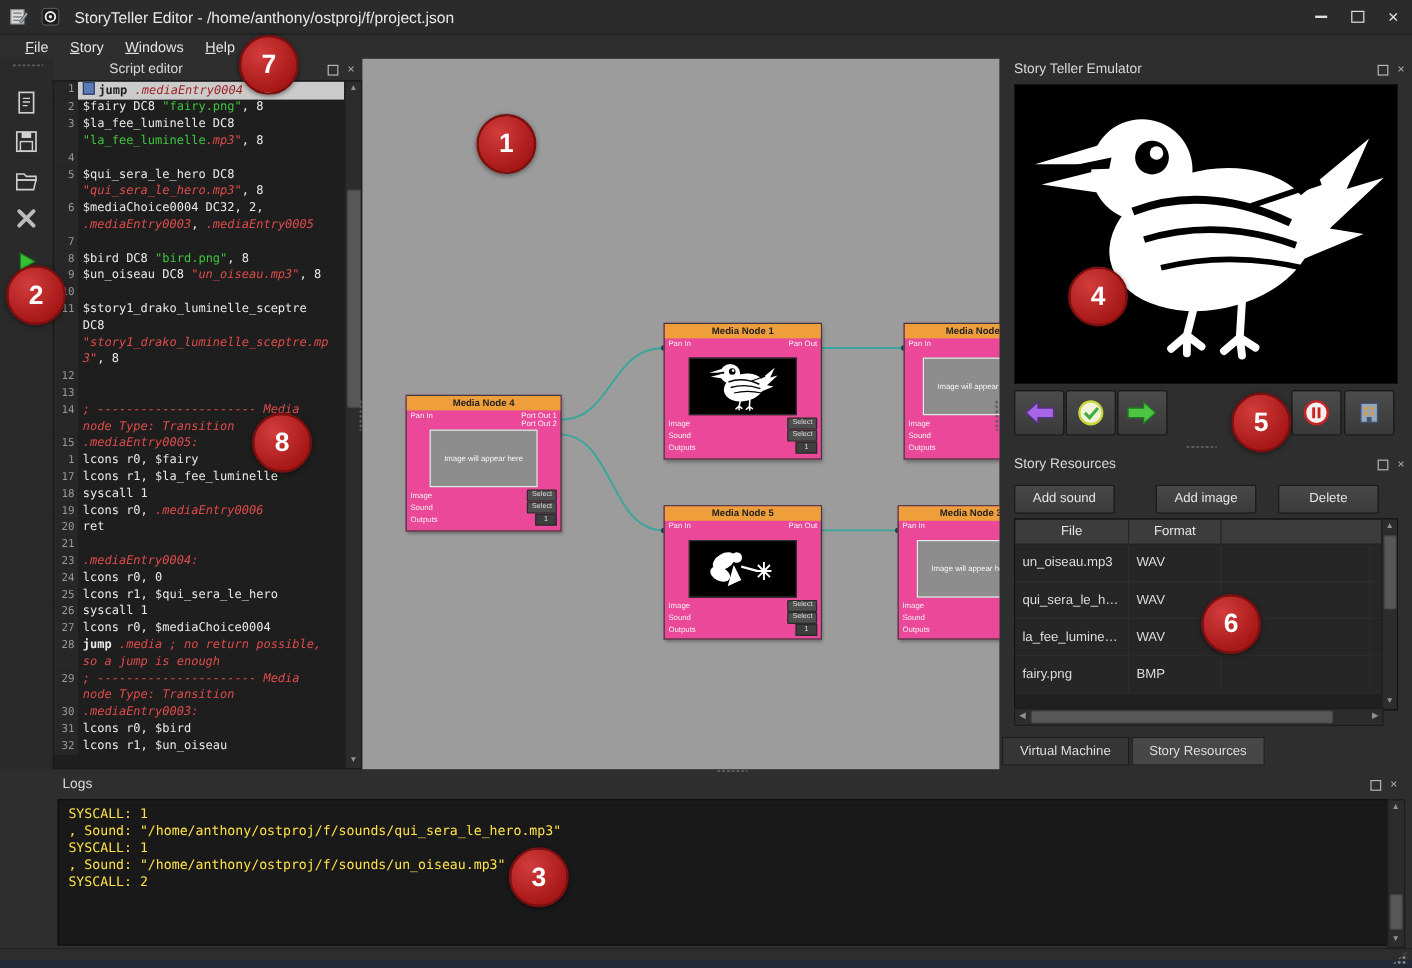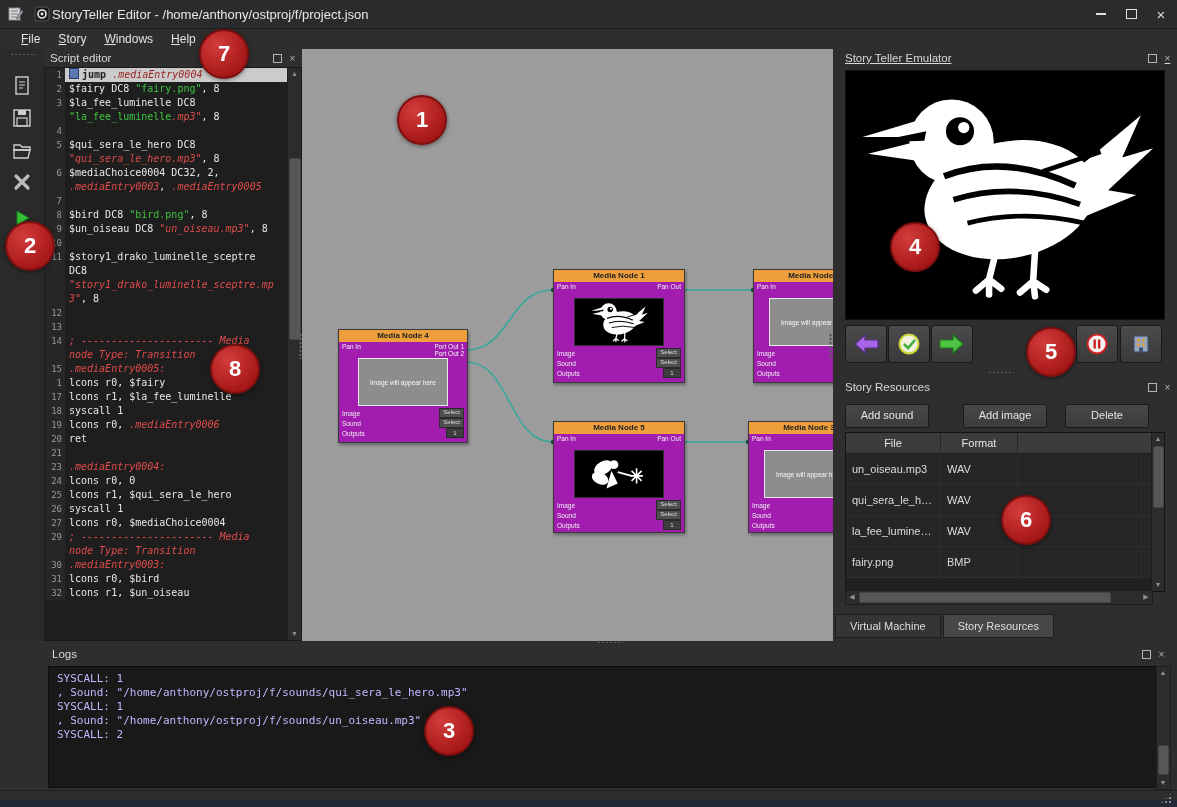--- a/index.html
+++ b/index.html
@@ -2,58 +2,58 @@
 <html><head>
 <meta charset="utf-8">
 <style>
   html,body{margin:0;padding:0;background:#1a1a1a;}
   .app{position:relative;width:1177px;height:807px;background:#2e2e2e;overflow:hidden;
        font-family:"Liberation Sans","DejaVu Sans",sans-serif;color:#d6d6d6;}
   
   .titlebar{position:absolute;left:0;top:0;width:1177px;height:28px;background:#2b2b2b;
             border-bottom:1px solid #1d1d1d;display:flex;align-items:center;}
   .app-icon{width:20px;height:20px;margin-left:6px;display:flex;align-items:center;justify-content:center;}
-  .title-text{font-size:13px;color:#e8e8e8;}
+  .title-text{margin-left:10px;font-size:13px;color:#e8e8e8;}
   .win-btns{position:absolute;right:4px;top:0;height:28px;display:flex;align-items:center;gap:6px;}
   .win-btn{width:24px;height:20px;display:flex;align-items:center;justify-content:center;color:#e0e0e0;font-size:14px;}
   .glyph-min{width:10px;height:0;border-bottom:2px solid #e0e0e0;}
   .glyph-max{width:9px;height:8px;border:1.5px solid #e0e0e0;}
   
   .menubar{position:absolute;left:0;top:29px;width:1177px;height:20px;background:#2e2e2e;
            display:flex;align-items:center;padding-left:12px;gap:0;}
   .menu-item{font-size:12px;color:#e2e2e2;padding:1px 9px;}
   
   .toolbar{position:absolute;left:0;top:49px;width:44px;height:592px;background:#2a2a2a;border-right:1px solid #242424;}
   .tb-btn{position:absolute;left:9px;width:26px;height:26px;display:flex;align-items:center;justify-content:center;}
   
   .dock-header{height:18px;display:flex;align-items:center;font-size:11.5px;color:#d8d8d8;}
   .dk-icons{margin-left:auto;display:flex;gap:4px;margin-right:4px;}
   .dk-btn{width:11px;height:11px;display:flex;align-items:center;justify-content:center;color:#b5b5b5;font-size:10px;}
   .dk-float{width:7px;height:7px;border:1px solid #b5b5b5;}
   
   .script-dock{position:absolute;left:44px;top:49px;width:258px;height:592px;background:#2e2e2e;display:flex;flex-direction:column;}
-  .script-dock .dock-header{padding-left:6px;flex:none;}
+  .script-dock .dock-header{padding-left:6px;flex:none;margin-left:41px;}
   .script-body{flex:1;display:flex;border:1px solid #1a1a1a;overflow:hidden;background:#1e1e1e;}
   .code-col{flex:1;min-width:0;overflow:hidden;}
   .code-line{display:flex;min-height:14px;line-height:14px;font-family:"DejaVu Sans Mono",monospace;font-size:10px;}
   .ln{width:17px;flex:none;text-align:right;padding-right:3px;color:#989898;background:#272727;font-size:9px;}
   .code{flex:1;min-width:0;padding-left:4px;padding-right:8px;color:#e8e8e8;white-space:pre-wrap;overflow-wrap:break-word;word-break:break-word;}
   .code-line.sel .code{background:#cbcbcb;color:#1f1f1f;}
   .cur-marker{display:inline-block;width:8px;height:9px;background:#5b79b5;border:1px solid #2c3c63;margin-right:3px;vertical-align:-1px;}
   .seg-k{font-weight:bold;}
   .seg-lab,.seg-cmt,.seg-sr{color:#e04b4b;font-style:italic;}
   .code-line.sel .seg-lab{color:#9c1f1f;}
   .seg-sg{color:#3ec43e;}
   .vscroll{width:13px;flex:none;background:#2c2c2c;border-left:1px solid #1f1f1f;position:relative;}
   .vs-arrow{position:absolute;left:0;width:13px;height:12px;color:#909090;font-size:7px;text-align:center;line-height:12px;}
   .vs-thumb{position:absolute;left:1px;width:10px;background:#575757;border:1px solid #444;border-radius:2px;}
   
   .canvas{position:absolute;left:302px;top:49px;width:531px;height:592px;background:#9c9c9c;overflow:hidden;}
   .conn-layer{position:absolute;left:0;top:0;pointer-events:none;}
-  .node{position:absolute;background:#a21caf;border:1px solid #3a3a3a;box-shadow:1px 2px 3px rgba(0,0,0,.35);}
+  .node{position:absolute;background:#ec4899;border:1px solid #3a3a3a;box-shadow:1px 2px 3px rgba(0,0,0,.35);}
   .node-header{height:12px;background:#ee9f3c;color:#222;font-size:8px;font-weight:bold;text-align:center;line-height:12px;white-space:nowrap;overflow:hidden;}
   .node-ports{display:flex;justify-content:space-between;font-size:6.5px;color:#f2f2f2;padding:1px 3px;min-height:14px;}
   .port-out{text-align:right;}
   .node-img{width:88px;height:46px;margin:0 auto;background:#000;border:1px solid #303030;display:flex;align-items:center;justify-content:center;overflow:hidden;}
   .node-img.ph{background:#8d8d8d;border:1px solid #e8e8e8;color:#f7f7f7;font-size:6.5px;text-align:center;}
   .node-fields{padding:2px 3px 0 3px;}
   .nf-row{display:flex;align-items:center;height:10px;font-size:6.5px;color:#efefef;gap:2px;}
   .nf-sp{flex:1;}
   .nf-btn{background:#4e4e4e;border:1px solid #2a2a2a;font-size:6px;color:#ddd;padding:0 3px;height:8px;line-height:7px;border-radius:1px;}
   .nf-spin{background:#3e3e3e;border:1px solid #2a2a2a;width:16px;height:8px;font-size:6px;color:#ddd;text-align:center;line-height:8px;}
@@ -312,20 +312,24 @@
           </div>
           <div class="code-line">
             <span class="ln">26</span>
             <span class="code"><span class="seg-d">syscall 1</span></span>
           </div>
           <div class="code-line">
             <span class="ln">27</span>
             <span class="code"><span class="seg-d">lcons r0, $mediaChoice0004</span></span>
           </div>
           <div class="code-line">
+            <span class="ln">28</span>
+            <span class="code"><span class="seg-k">jump</span><span class="seg-d"> </span><span class="seg-lab">.media</span><span class="seg-cmt"> ; no return possible, so a jump is enough</span></span>
+          </div>
+          <div class="code-line">
             <span class="ln">29</span>
             <span class="code"><span class="seg-cmt">; ---------------------- Media node Type: Transition</span></span>
           </div>
           <div class="code-line">
             <span class="ln">30</span>
             <span class="code"><span class="seg-lab">.mediaEntry0003:</span></span>
           </div>
           <div class="code-line">
             <span class="ln">31</span>
             <span class="code"><span class="seg-d">lcons r0, $bird</span></span>
@@ -488,21 +492,21 @@
           </div>
           <div class="nf-row">
             <span>Outputs</span>
             <span class="nf-sp"></span>
           </div>
         </div>
       </div>
     </div>
 
   <div class="right-dock">
-    <div class="dock-header abs" style="left:0;top:0;width:344px;text-decoration:underline;">
+    <div class="dock-header abs" style="left:0;top:0;width:344px;">
       <span style="margin-left:12px;">Story Teller Emulator</span>
       <span class="dk-icons">
         <span class="dk-btn">
             <span class="dk-float"></span>
           </span>
         <span class="dk-btn">
             <span>×</span>
           </span>
       </span>
     </div>
@@ -616,21 +620,21 @@
       <span>Logs</span>
       <span class="dk-icons" style="margin-right:10px;">
         <span class="dk-btn">
             <span class="dk-float"></span>
           </span>
         <span class="dk-btn">
             <span>×</span>
           </span>
       </span>
     </div>
-    <div class="logs-body" id="logLines" style="color: #c4b5fd;">
+    <div class="logs-body" id="logLines" style="color: #fde047;">
         <div class="log-line">SYSCALL: 1</div>
         <div class="log-line">, Sound: "/home/anthony/ostproj/f/sounds/qui_sera_le_hero.mp3"</div>
         <div class="log-line">SYSCALL: 1</div>
         <div class="log-line">, Sound: "/home/anthony/ostproj/f/sounds/un_oiseau.mp3"</div>
         <div class="log-line">SYSCALL: 2</div>
       </div>
     <div class="logs-scroll">
       <div class="vs-arrow" style="top:0;width:12px;">▲</div>
       <div class="vs-thumb" style="top:78px;height:28px;left:1px;width:9px;"></div>
       <div class="vs-arrow" style="bottom:0;width:12px;">▼</div>

